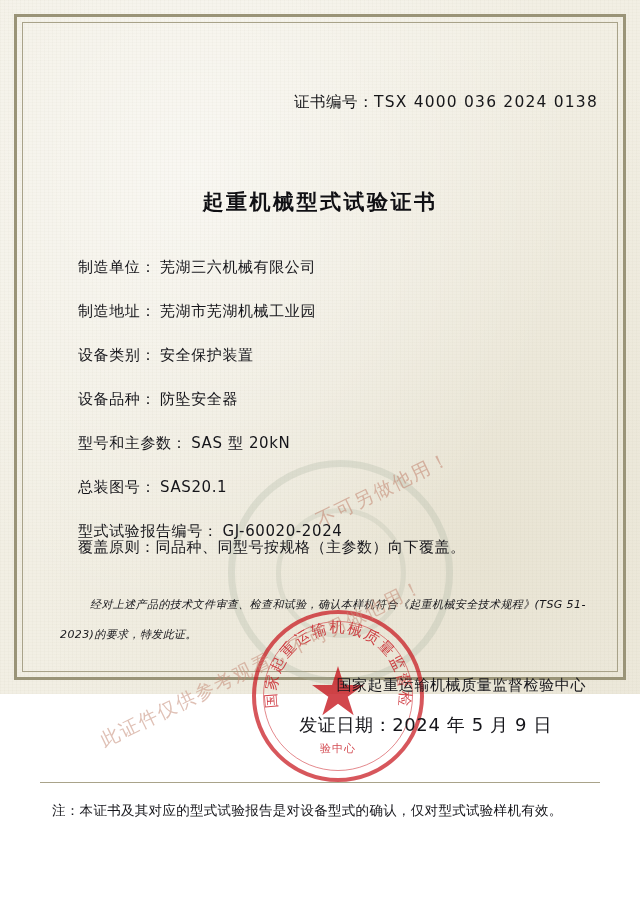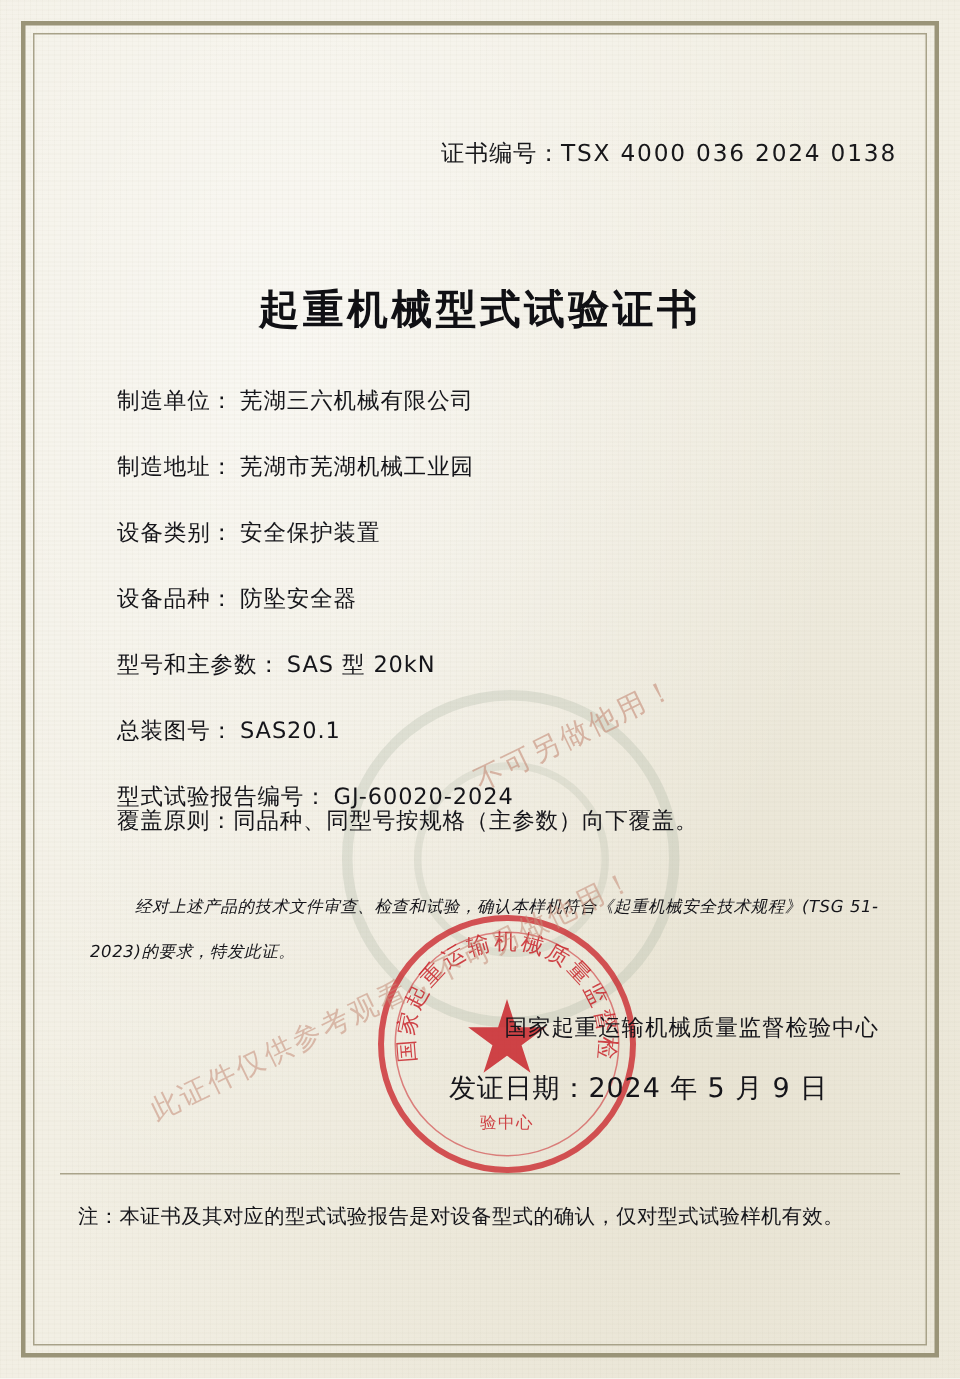--- a/index.html
+++ b/index.html
@@ -11,21 +11,21 @@
     width: 640px;
     height: 919px;
     overflow: hidden;
     font-family: "DejaVu Sans", sans-serif;
   }
 
   
   .page {
     position: relative;
     width: 640px;
-    height: 919px;
+    height: 694px;
     background: #f2efe4;
     box-sizing: border-box;
     padding: 18px;
   }
   
   .paper-texture {
     position: absolute;
     inset: 0;
     background:
       repeating-linear-gradient(0deg, rgba(180,175,150,0.045) 0px, rgba(180,175,150,0.045) 1px, rgba(255,255,255,0) 1px, rgba(255,255,255,0) 3px),
@@ -111,21 +111,21 @@
   }
   .cert-no .num { letter-spacing: 1.2px; }
 
   
   .title {
     position: absolute;
     left: 0;
     right: 0;
     top: 148px;
     text-align: center;
-    font-size: 27px;
+    font-size: 21px;
     font-weight: bold;
     letter-spacing: 2.5px;
     color: #101014;
   }
 
   
   .fields {
     position: absolute;
     left: 38px;
     top: 218px;

